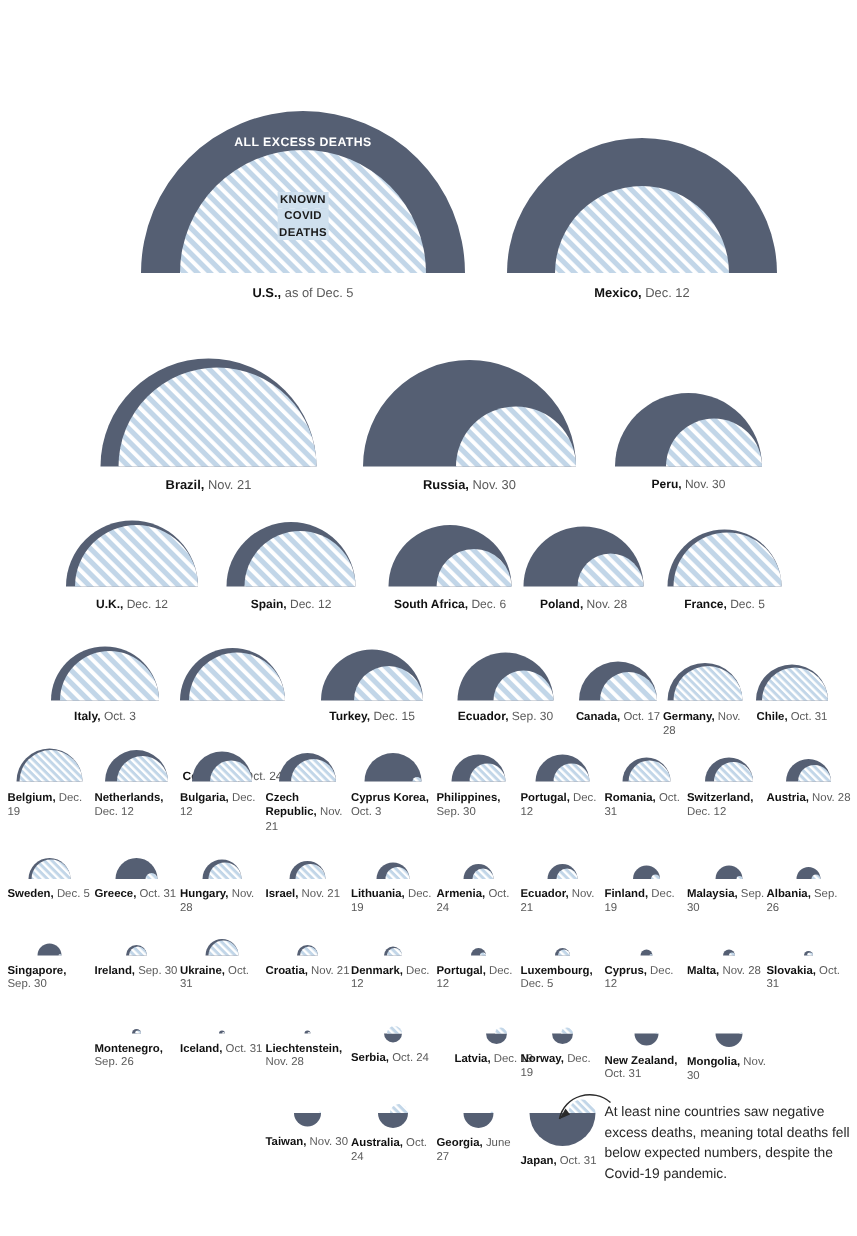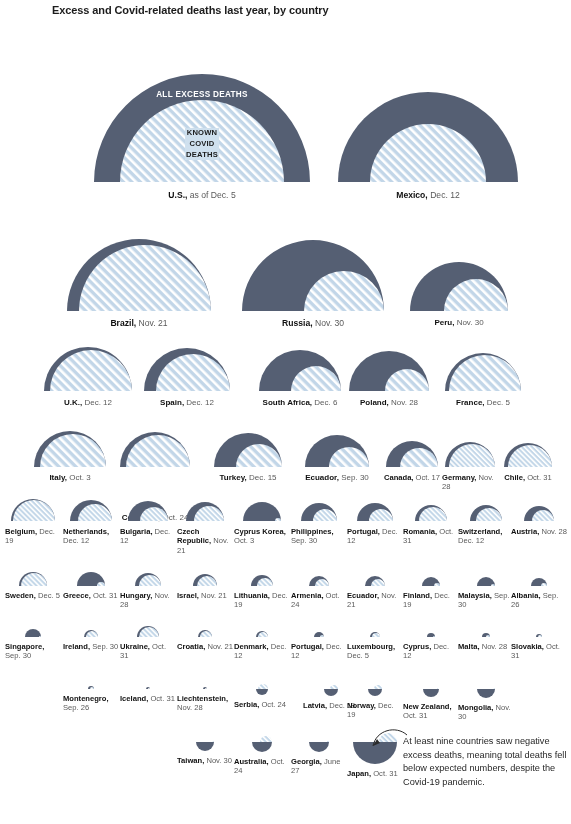--- a/index.html
+++ b/index.html
@@ -96,21 +96,20 @@
     line-height: 1.48;
     color: #272727;
   }
   .note-arrow { position: absolute; left: 370px; top: 724px; }
 </style>
 </head>
 <body>
 
 <div id="chart-root">
 
-  <div class="title">Excess and Covid-related deaths last year, by country</div>
 
 
   <div id="cells">
       <div class="cell big" style="left: 92px; top: 72px; width: 220px;">
         <div class="glyph" style="height: 112px;">
           <svg width="220" height="112" viewBox="0 0 220 112">
             <path d="M 2 110 A 108 108 0 0 1 218 110 Z" fill="#555f73"></path>
             <path d="M 28 110 A 82 82 0 0 1 192 110 Z" fill="url(#hatch)"></path>
           </svg>
           <div class="inlabel excess" style="top: 18px;">ALL EXCESS DEATHS</div>
@@ -160,21 +159,21 @@
       </div>
       <div class="cell mid" style="left: 42px; top: 345px; width: 92px;">
         <div class="glyph" style="height: 48px;">
           <svg width="92" height="48" viewBox="0 0 92 48">
             <path d="M 2 46 A 44 44 0 0 1 90 46 Z" fill="#555f73"></path>
             <path d="M 8 46 A 41 41 0 0 1 90 46 Z" fill="url(#hatch)"></path>
           </svg>
         </div>
         <div class="cap" style="top: 53px;"><span class="nm">U.K.,</span><span class="dt"> Dec. 12</span></div>
       </div>
-      <div class="cell mid" style="left: 142px; top: 346px; width: 90px;">
+      <div class="cell mid" style="left: 149px; top: 346px; width: 90px;">
         <div class="glyph" style="height: 47px;">
           <svg width="90" height="47" viewBox="0 0 90 47">
             <path d="M 2 45 A 43 43 0 0 1 88 45 Z" fill="#555f73"></path>
             <path d="M 14 45 A 37 37 0 0 1 88 45 Z" fill="url(#hatch)"></path>
           </svg>
         </div>
         <div class="cap" style="top: 52px;"><span class="nm">Spain,</span><span class="dt"> Dec. 12</span></div>
       </div>
       <div class="cell mid" style="left: 257px; top: 348px; width: 86px;">
         <div class="glyph" style="height: 45px;">

